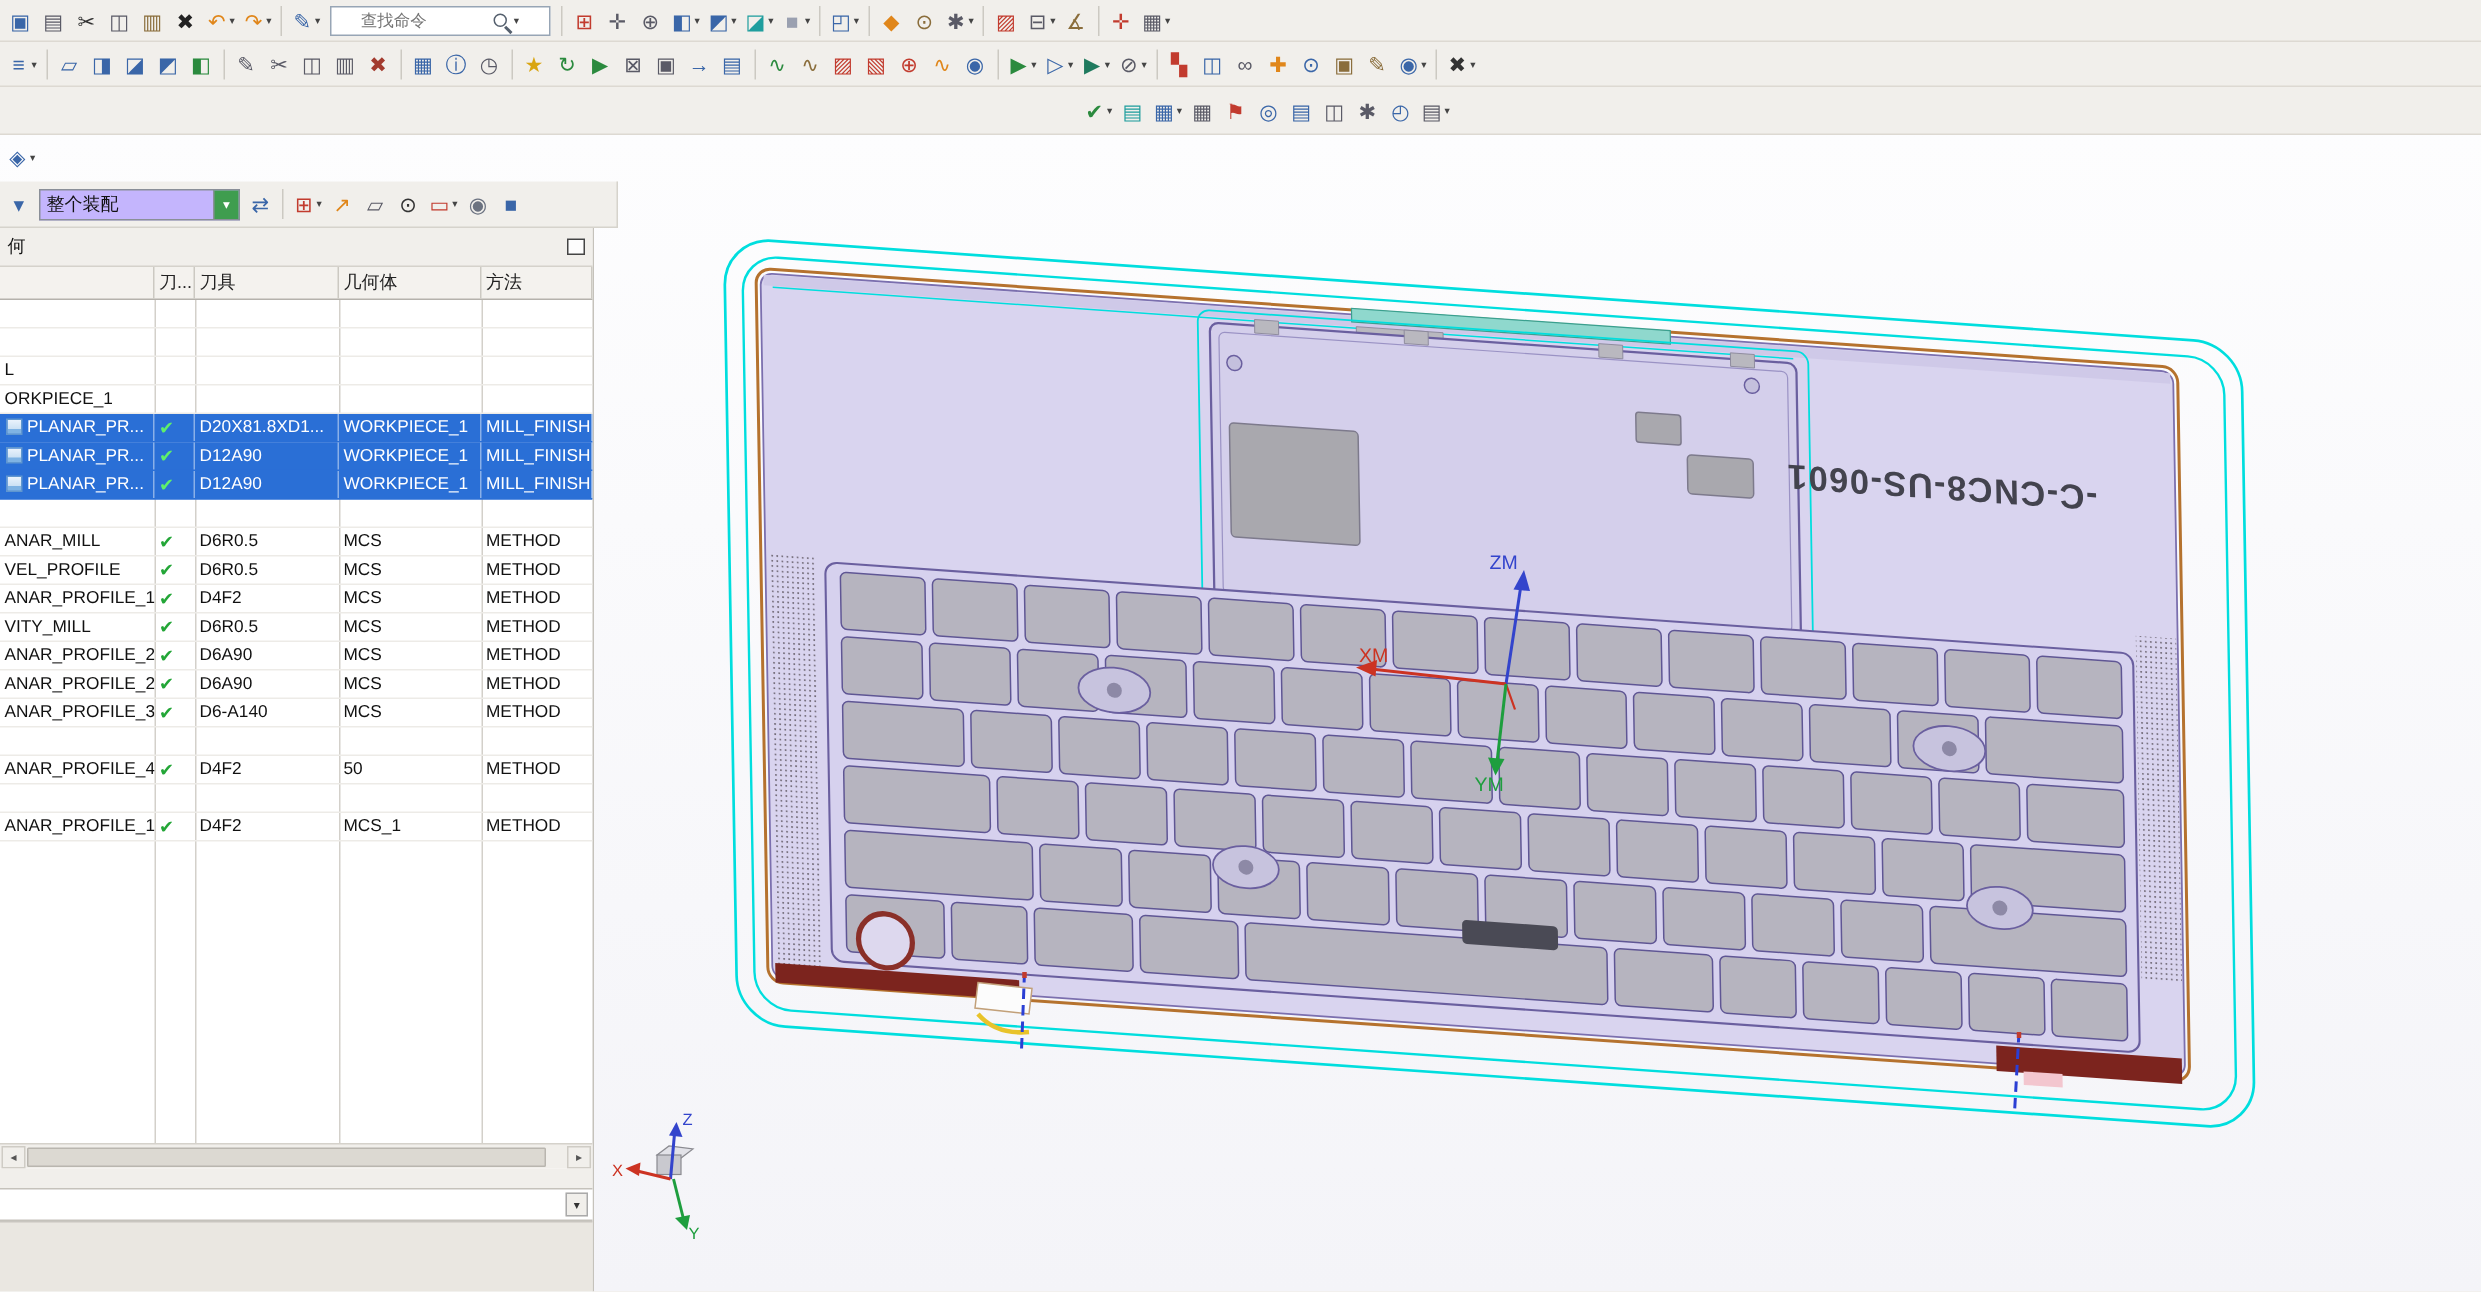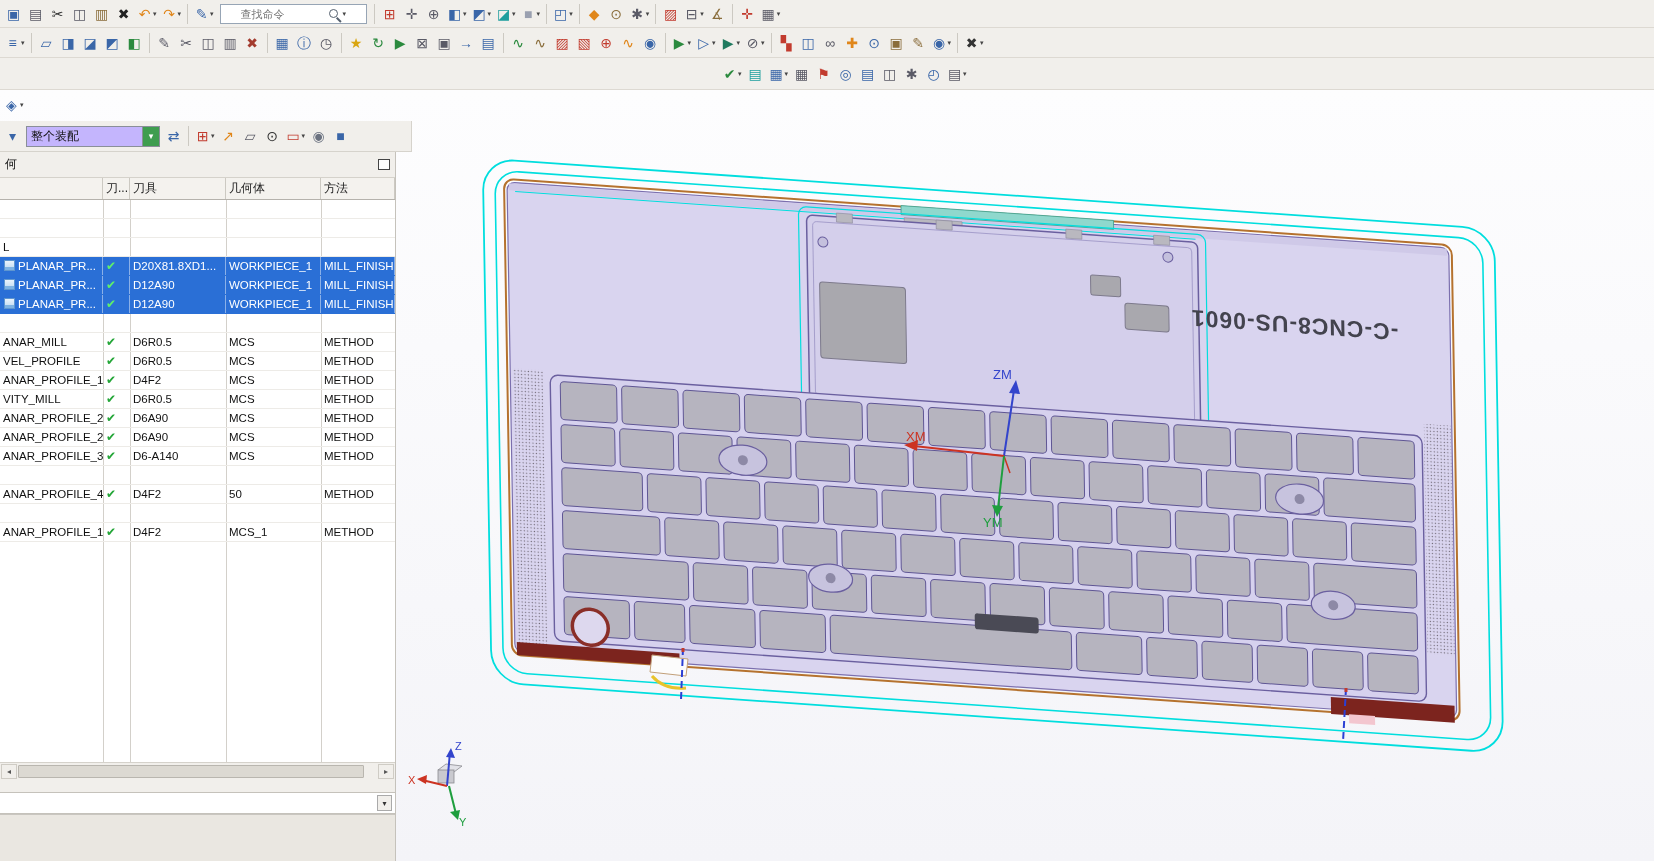--- a/index.html
+++ b/index.html
@@ -607,20 +607,27 @@
         <div class="cell c-geom"></div>
         <div class="cell c-method"></div>
       </div>
       <div class="trow">
         <div class="cell c-name"><span>L</span></div>
         <div class="cell c-check"></div>
         <div class="cell c-tool"></div>
         <div class="cell c-geom"></div>
         <div class="cell c-method"></div>
       </div>
+      <div class="trow">
+        <div class="cell c-name"><span>ORKPIECE_1</span></div>
+        <div class="cell c-check"></div>
+        <div class="cell c-tool"></div>
+        <div class="cell c-geom"></div>
+        <div class="cell c-method"></div>
+      </div>
       <div class="trow sel">
         <div class="cell c-name"><span class="opicon"></span><span>PLANAR_PR...</span></div>
         <div class="cell c-check"><span class="ckmark">✔</span></div>
         <div class="cell c-tool">D20X81.8XD1...</div>
         <div class="cell c-geom">WORKPIECE_1</div>
         <div class="cell c-method">MILL_FINISH</div>
       </div>
       <div class="trow sel">
         <div class="cell c-name"><span class="opicon"></span><span>PLANAR_PR...</span></div>
         <div class="cell c-check"><span class="ckmark">✔</span></div>

